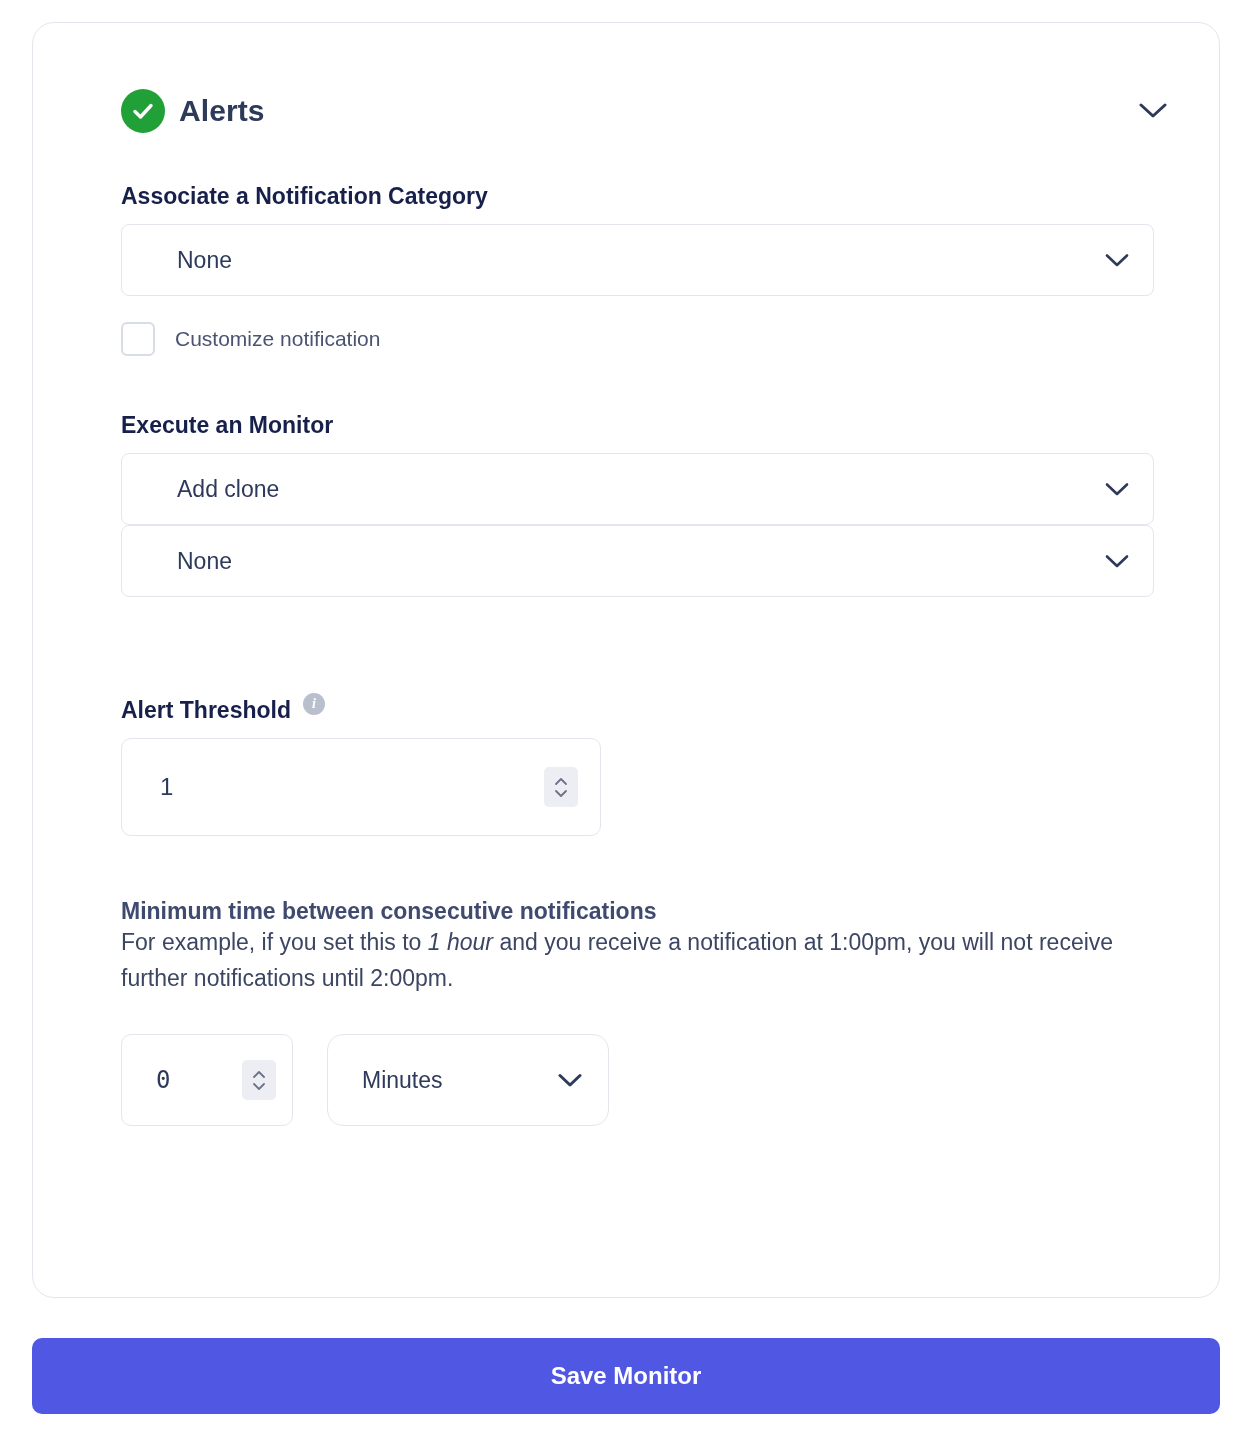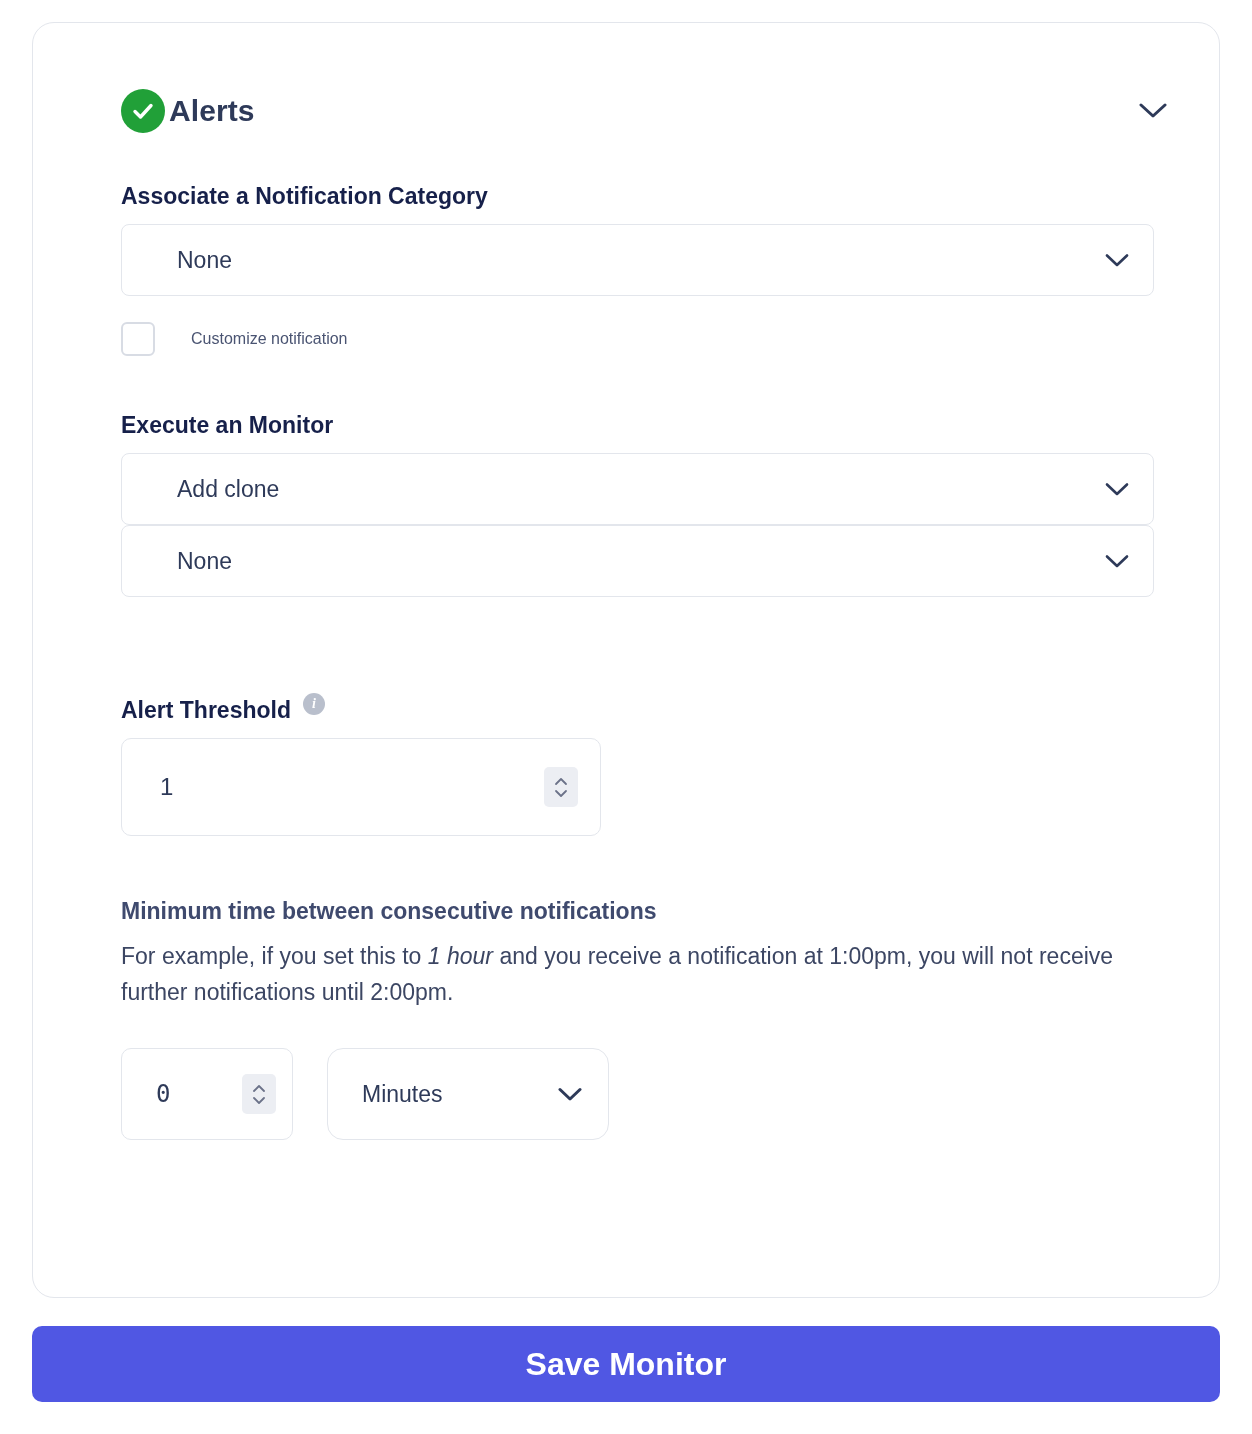--- a/index.html
+++ b/index.html
@@ -47,21 +47,21 @@
     align-items: center;
     justify-content: center;
     flex: none;
   }
   .check-icon svg { display: block; }
 
   .card-title {
     font-size: 30px;
     font-weight: bold;
     color: #2e3a59;
-    margin-left: 4px;
+    margin-left: 14px;
     letter-spacing: .1px;
     text-align: center;
   }
 
   .collapse-chevron {
     margin-left: auto;
     color: #2e3a59;
     display: inline-flex;
     align-items: center;
     cursor: pointer;
@@ -128,23 +128,23 @@
   .checkbox {
     width: 34px;
     height: 34px;
     border: 2px solid #d8dce4;
     border-radius: 6px;
     background: #ffffff;
     cursor: pointer;
     flex: none;
   }
   .checkbox-label {
-    font-size: 16px;
+    font-size: 21px;
     color: #4a5472;
-    margin-left: 36px;
+    margin-left: 20px;
   }
 
   .number-input {
     width: 480px;
     height: 98px;
     border: 1px solid #e3e6ec;
     border-radius: 10px;
     background: #ffffff;
     display: flex;
     align-items: center;
@@ -176,21 +176,20 @@
     font-size: 23px;
     font-weight: bold;
     color: #3f4a6e;
     margin: 62px 0 0 0;
   }
 
   .description {
     font-size: 23px;
     color: #3c4663;
     line-height: 1.55;
-    margin-top: 14px;
     max-width: 1040px;
   }
   .description i { font-style: italic; }
 
   .inline-row {
     display: flex;
     align-items: center;
     gap: 34px;
     margin-top: 38px;
   }
@@ -223,28 +222,28 @@
     cursor: pointer;
   }
   .unit-select .value {
     font-size: 23px;
     color: #2e3a59;
   }
   .unit-select .chev { margin-left: auto; color: #2e3a59; display: inline-flex; }
 
   
   .save-btn {
-    margin-top: 28px;
+    margin-top: 40px;
     width: 1188px;
     height: 76px;
     background: #5057e3;
     border: none;
     border-radius: 10px;
     color: #ffffff;
-    font-size: 32px;
+    font-size: 24px;
     font-weight: bold;
     font-family: "Liberation Sans", sans-serif;
     cursor: pointer;
     display: flex;
     align-items: center;
     justify-content: center;
   }
 </style>
 </head>
 <body>

